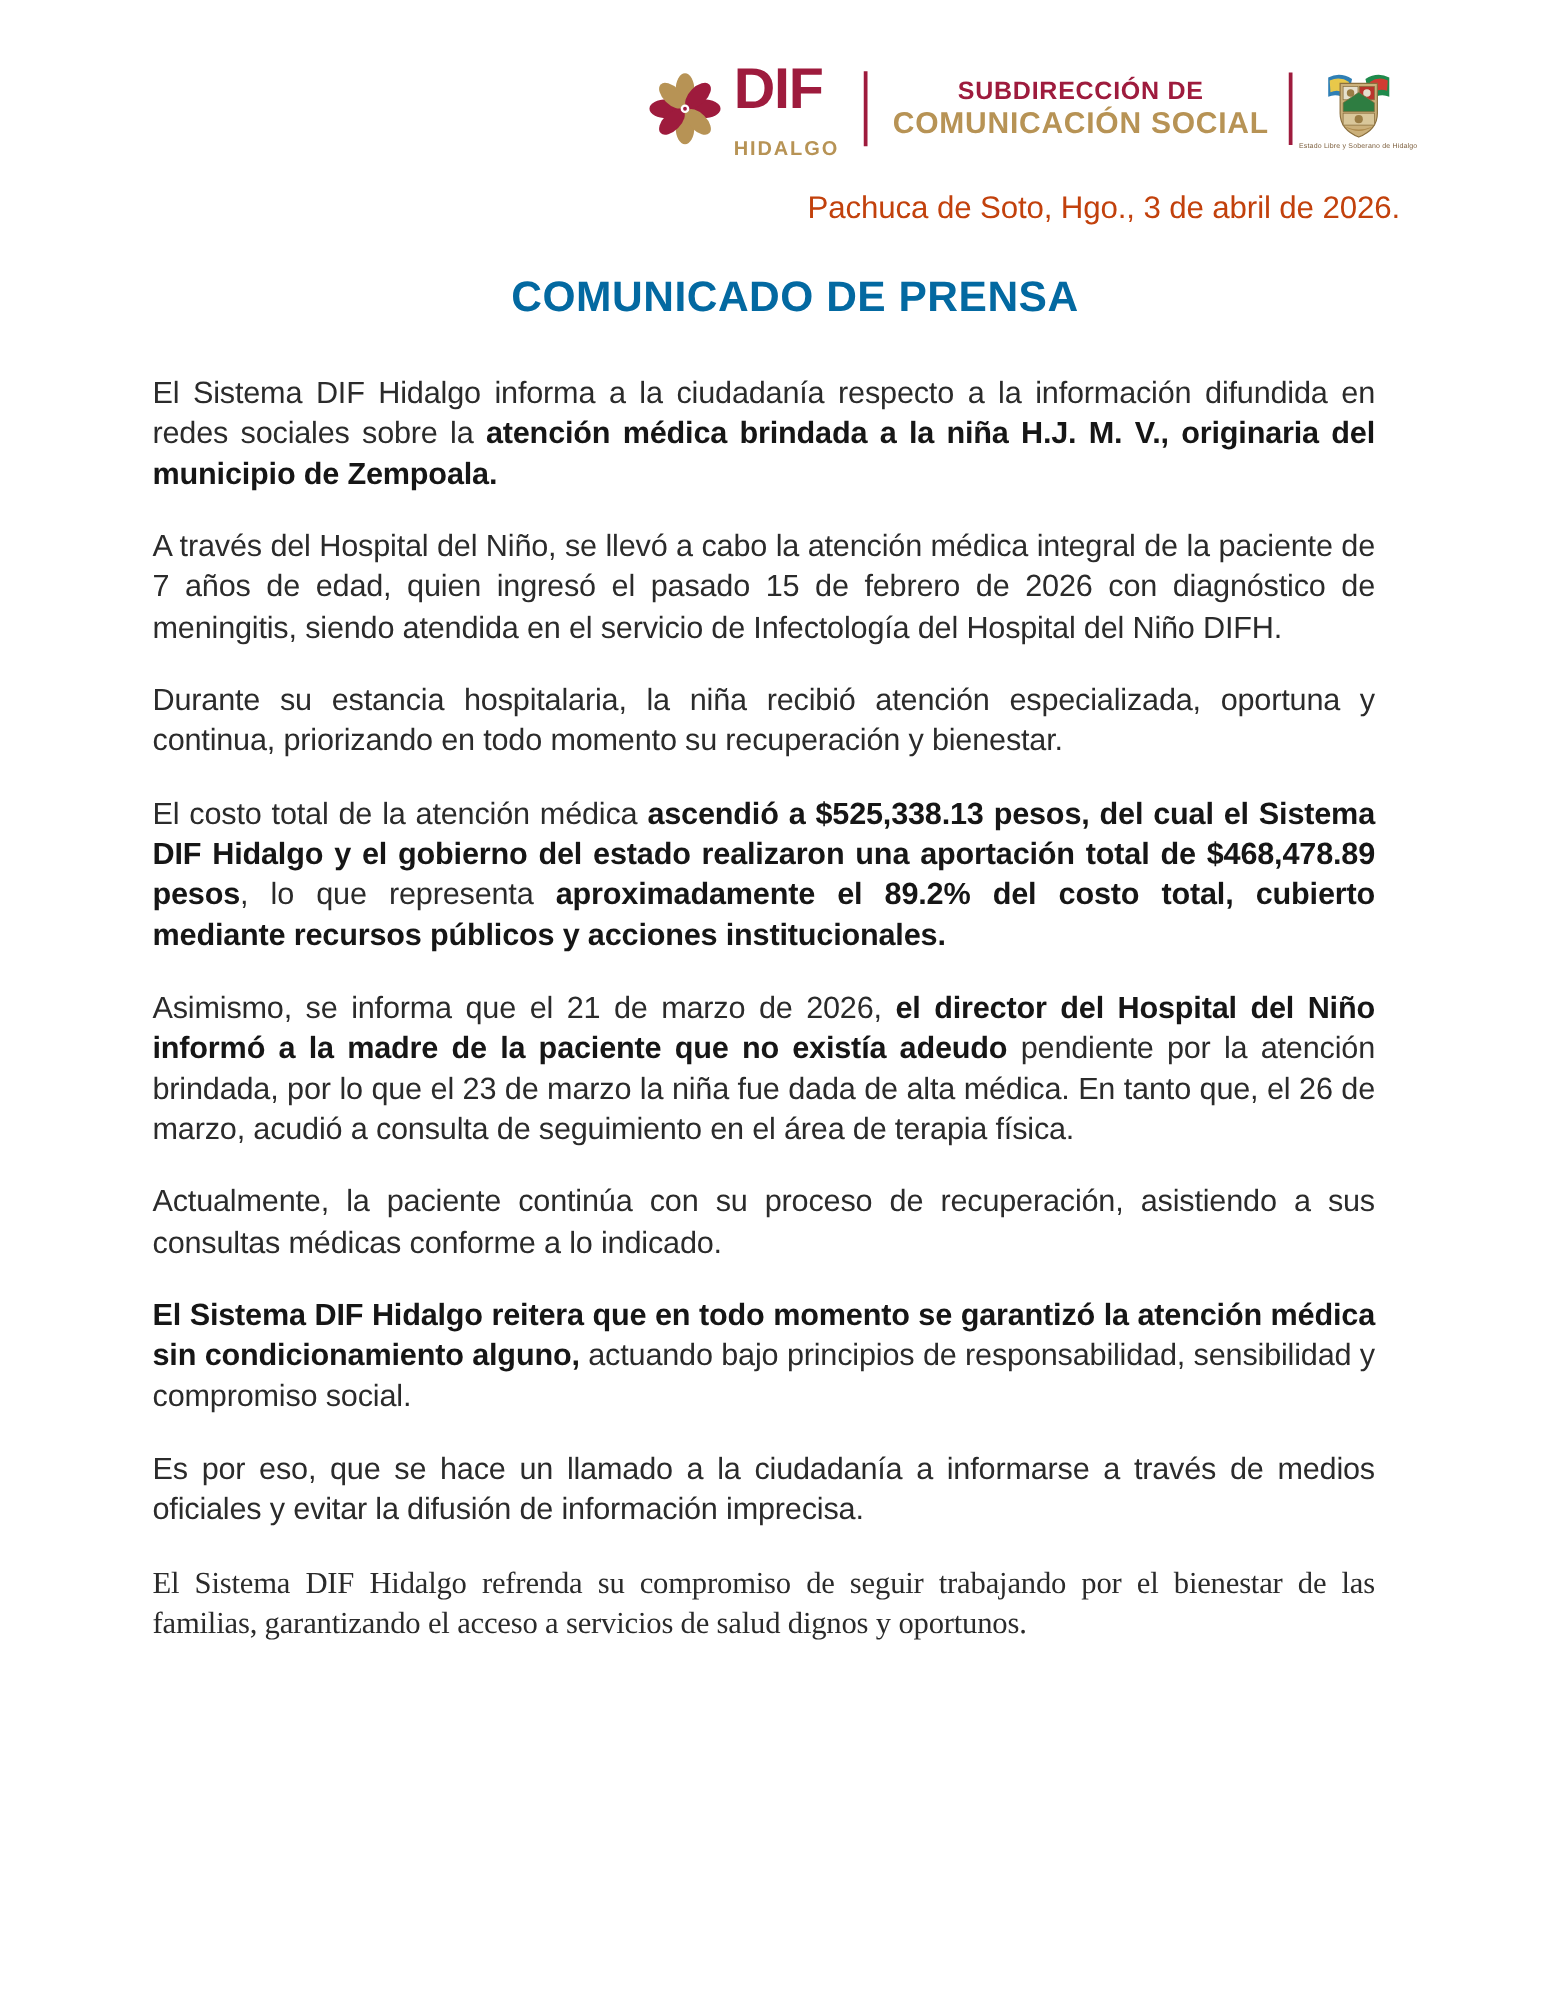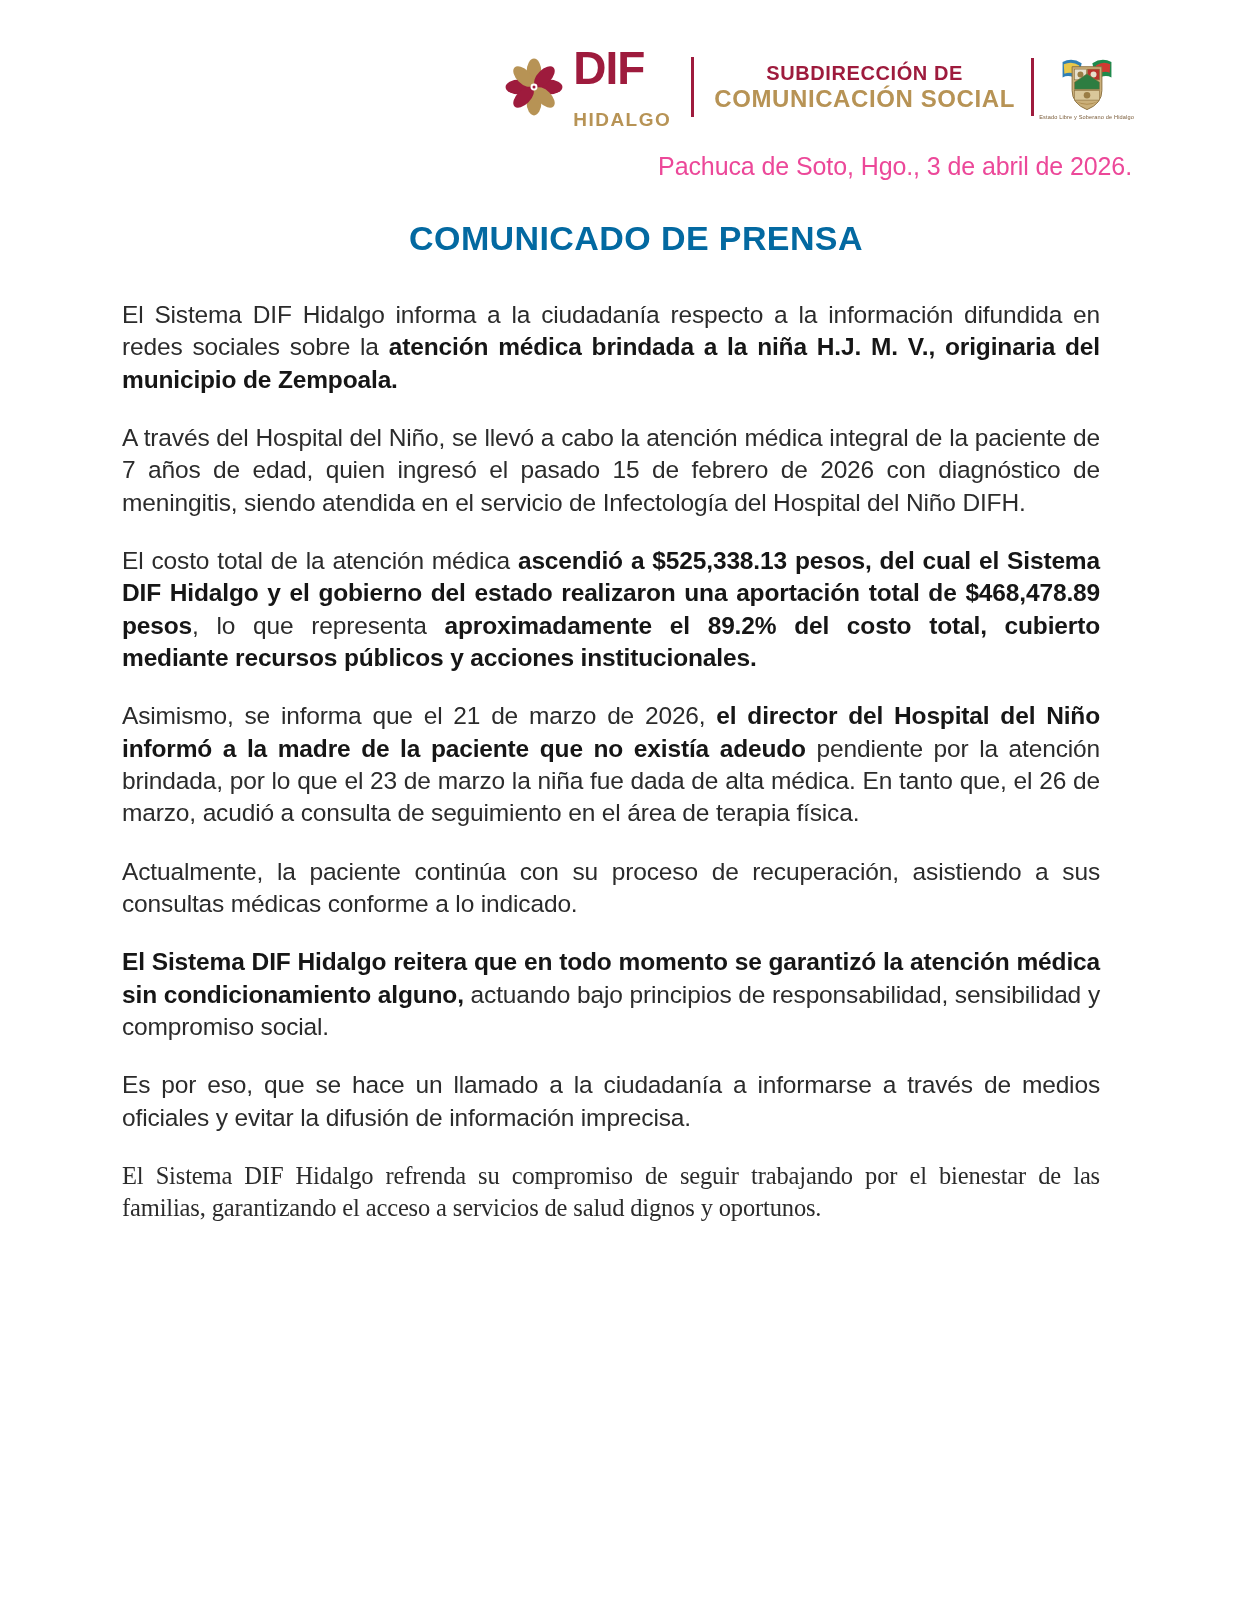--- a/index.html
+++ b/index.html
@@ -46,21 +46,21 @@
     line-height: 1;
   }
   .dif-main {
     font-size: 46px;
     font-weight: bold;
     letter-spacing: -1px;
     color: #9e1b3d;
     font-family: "Liberation Sans", sans-serif;
   }
   .dif-sub {
-    font-size: 19px;
+    font-size: 16px;
     font-weight: bold;
     letter-spacing: 1.5px;
     color: #b79355;
     margin-top: 19px;
   }
 
   .vbar {
     width: 3px;
     height: 60px;
     background: #9e1b3d;
@@ -105,23 +105,23 @@
     margin-top: 2px;
     letter-spacing: 0.1px;
     transform: scale(1.55);
     transform-origin: center top;
   }
 
   
   .dateline {
     position: absolute;
     top: 152px;
-    right: 104px;
+    right: 116px;
     font-size: 25px;
-    color: #ec4899;
+    color: #c2410c;
     letter-spacing: -0.1px;
   }
 
   
   .doc-title {
     position: absolute;
     top: 219px;
     left: 0;
     width: 1236px;
     text-align: center;
@@ -220,20 +220,21 @@
 <div class="dateline">Pachuca de Soto, Hgo., 3 de abril de 2026.</div>
 
 <div class="doc-title">COMUNICADO DE PRENSA</div>
 
 <div class="body-copy">
 
   <p class="para"><span>El Sistema DIF Hidalgo informa a la ciudadanía respecto a la información difundida en redes sociales sobre la </span><b>atención médica brindada a la niña H.J. M. V., originaria del municipio de Zempoala.</b></p>
 
   <p class="para"><span>A través del Hospital del Niño, se llevó a cabo la atención médica integral de la paciente de 7 años de edad, quien ingresó el pasado 15 de febrero de 2026 con diagnóstico de meningitis, siendo atendida en el servicio de Infectología del Hospital del Niño DIFH.</span></p>
 
+  <p class="para"><span>Durante su estancia hospitalaria, la niña recibió atención especializada, oportuna y continua, priorizando en todo momento su recuperación y bienestar.</span></p>
 
   <p class="para"><span>El costo total de la atención médica </span><b>ascendió a $525,338.13 pesos, del cual el Sistema DIF Hidalgo y el gobierno del estado realizaron una aportación total de $468,478.89 pesos</b><span>, lo que representa </span><b>aproximadamente el 89.2% del costo total, cubierto mediante recursos públicos y acciones institucionales.</b></p>
 
   <p class="para"><span>Asimismo, se informa que el 21 de marzo de 2026, </span><b>el director del Hospital del Niño informó a la madre de la paciente que no existía adeudo</b><span> pendiente por la atención brindada, por lo que el 23 de marzo la niña fue dada de alta médica. En tanto que, el 26 de marzo, acudió a consulta de seguimiento en el área de terapia física.</span></p>
 
   <p class="para"><span>Actualmente, la paciente continúa con su proceso de recuperación, asistiendo a sus consultas médicas conforme a lo indicado.</span></p>
 
   <p class="para"><b>El Sistema DIF Hidalgo reitera que en todo momento se garantizó la atención médica sin condicionamiento alguno,</b><span> actuando bajo principios de responsabilidad, sensibilidad y compromiso social.</span></p>
 
   <p class="para"><span>Es por eso, que se hace un llamado a la ciudadanía a informarse a través de medios oficiales y evitar la difusión de información imprecisa.</span></p>

